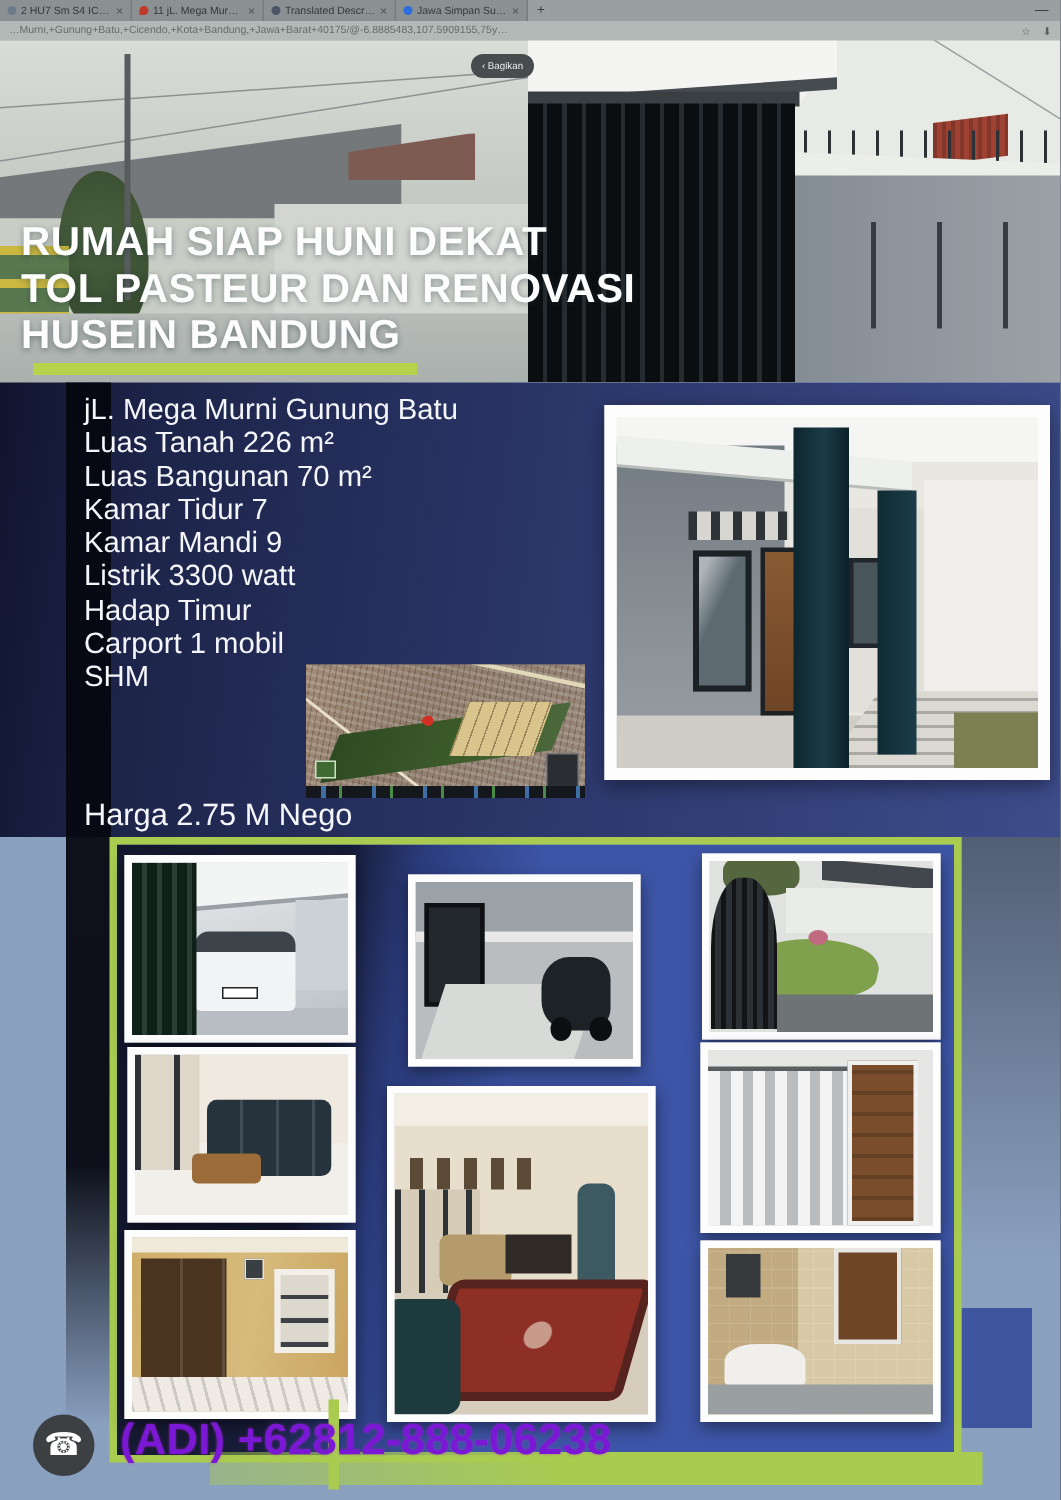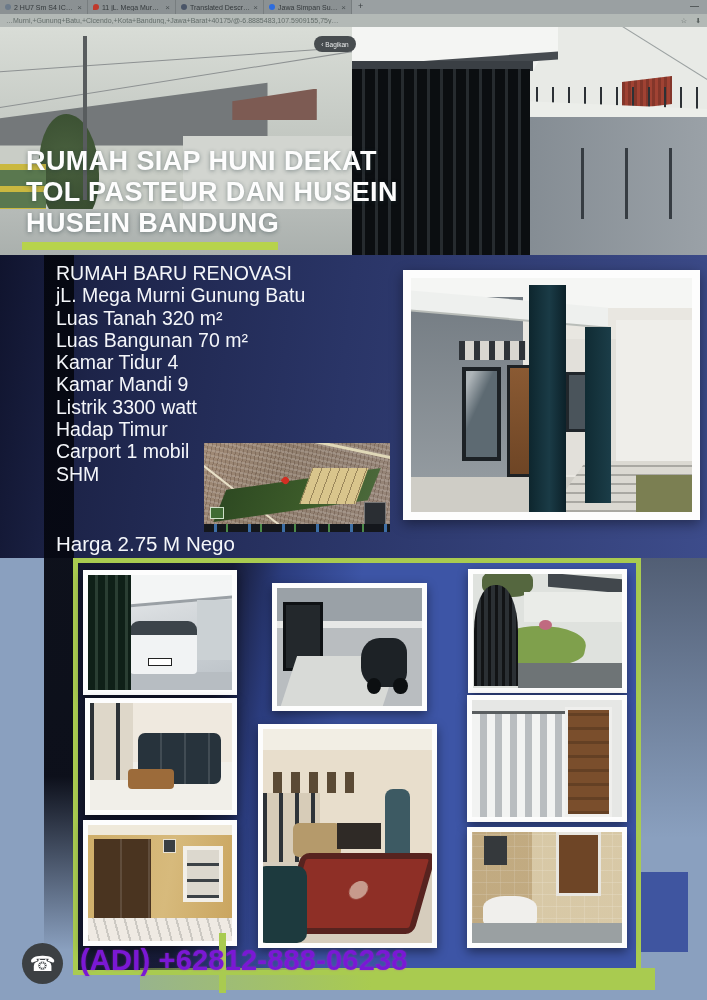--- a/index.html
+++ b/index.html
@@ -53,21 +53,21 @@
   .ht-spikes{left:48%;top:34%;width:52%;height:9%;
       background:repeating-linear-gradient(90deg,transparent 0 14px,#2c3135 14px 16px);}
   .ht-cap3{left:48%;top:41%;width:52%;height:6%;background:#eceeea;transform:skewY(2.5deg);}
   .ht-wall{left:48%;top:46%;width:52%;height:54%;background:linear-gradient(90deg,#848c93,#9aa1a7);}
   .ht-grooves{left:56%;top:58%;width:40%;height:28%;
       background:repeating-linear-gradient(90deg,transparent 0 30px,#363c42 30px 33px,transparent 33px 44px);}
   .ht-redroof{left:76%;top:31%;width:14%;height:11%;background:#a04233;transform:skewY(-7deg);
       background-image:repeating-linear-gradient(90deg,rgba(0,0,0,.18) 0 3px,transparent 3px 6px);}
 
   
-  .hero-title{left:26px;top:146px;width:420px;z-index:28;color:#fdfdfd;font-weight:800;
+  .hero-title{left:14px;top:146px;width:420px;z-index:28;color:#fdfdfd;font-weight:800;
       font-size:27px;line-height:31px;letter-spacing:.4px;text-shadow:0 1px 4px rgba(30,50,55,.45);}
   .hero-underline{left:22px;top:242px;width:256px;height:8px;background:#b7d34c;z-index:28;}
 
   
   .body-navy{left:0;top:255px;width:707px;height:303px;
       background:linear-gradient(97deg,#10142e 0%,#1d2449 14%,#2a3567 48%,#3d4c8b 100%);}
   .dark-streak{left:44px;top:255px;width:30px;height:695px;z-index:4;
       background:linear-gradient(180deg,rgba(4,6,14,.92) 0%,rgba(6,8,18,.95) 75%,rgba(6,8,18,.0) 100%);}
   .details{left:56px;top:262px;width:350px;z-index:6;color:#f4f6fa;font-size:19.5px;line-height:22.3px;}
   .price-line{left:56px;top:532px;z-index:6;color:#f4f6fa;font-size:20.5px;}
@@ -291,34 +291,33 @@
       <span class="ic">⬇</span>
     </div>
 
     <div class="abs share-pill">
       <span>‹ Bagikan</span>
     </div>
   </div>
 
   <div class="abs hero-title">
     <div>RUMAH SIAP HUNI DEKAT</div>
-    <div>TOL PASTEUR DAN HUSEIN</div>
+    <div>TOL PASTEUR DAN RENOVASI</div>
     <div>HUSEIN BANDUNG</div>
   </div>
   <div class="abs hero-underline"></div>
 
   <div class="abs body-navy"></div>
   <div class="abs dark-streak"></div>
 
   <div class="abs details">
-    <div>RUMAH BARU RENOVASI</div>
     <div>jL. Mega Murni Gunung Batu</div>
-    <div>Luas Tanah 320 m²</div>
+    <div>Luas Tanah 226 m²</div>
     <div>Luas Bangunan 70 m²</div>
-    <div>Kamar Tidur 4</div>
+    <div>Kamar Tidur 7</div>
     <div>Kamar Mandi 9</div>
     <div>Listrik 3300 watt</div>
     <div>Hadap Timur</div>
     <div>Carport 1 mobil</div>
     <div>SHM</div>
   </div>
 
   <div class="abs price-line">Harga 2.75 M Nego</div>
 
   <div class="abs map">

